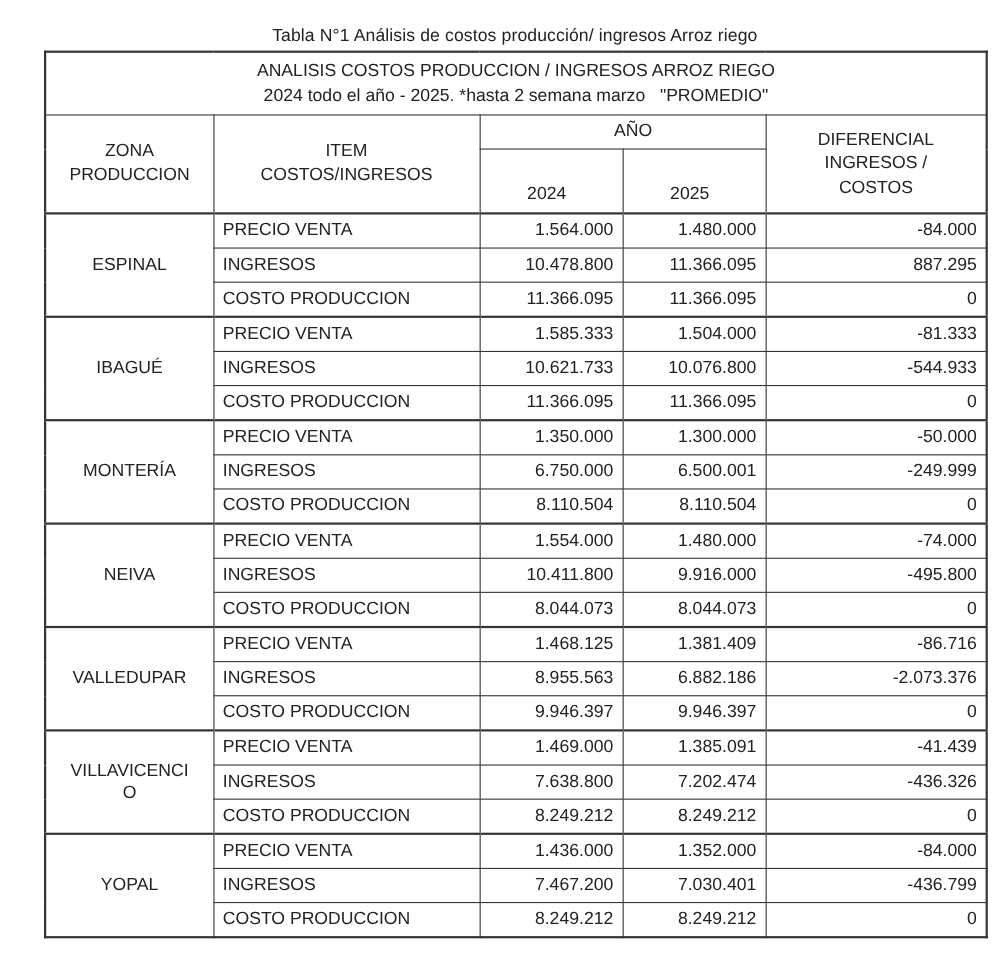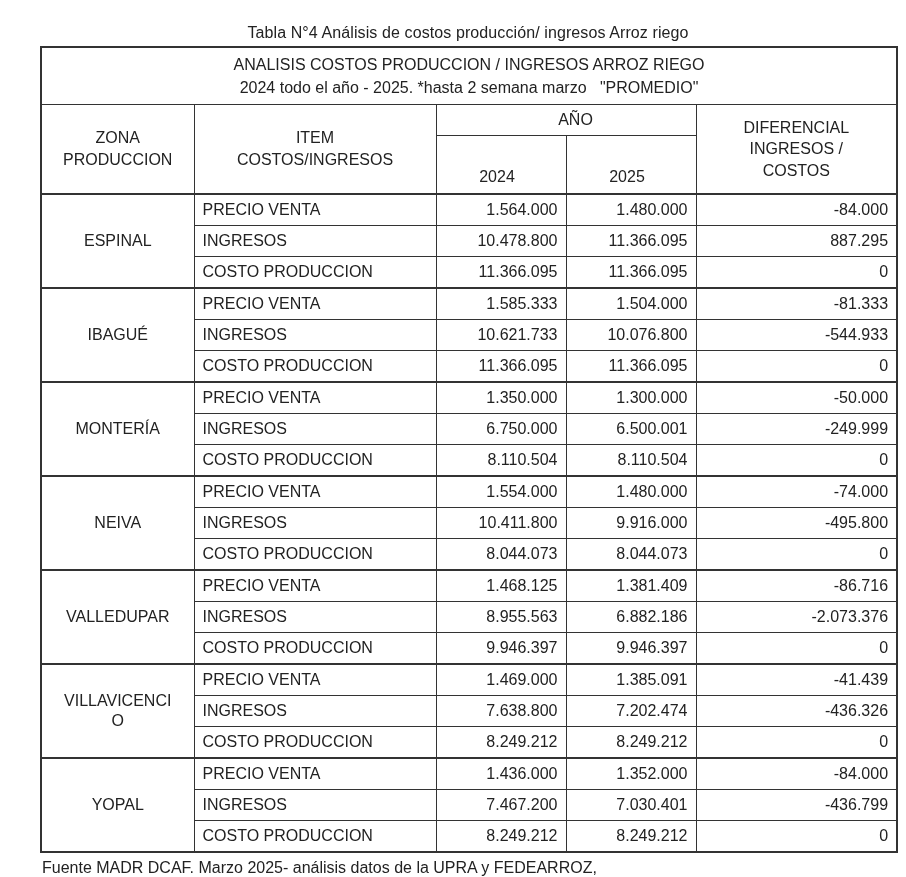--- a/index.html
+++ b/index.html
@@ -105,21 +105,21 @@
     margin: 6px 0 0 42px;
     font-size: 16px;
     text-align: left;
   }
 </style>
 </head>
 <body>
 
 <div class="page">
 
-  <div class="doc-title">Tabla N°4 Análisis de costos producción/ ingresos Arroz riego</div>
+  <div class="doc-title">Tabla N°1 Análisis de costos producción/ ingresos Arroz riego</div>
 
   <table class="costs">
     <colgroup>
       <col style="width:153px">
       <col style="width:242px">
       <col style="width:130px">
       <col style="width:130px">
       <col style="width:201px">
     </colgroup>
     <thead>
@@ -274,15 +274,14 @@
         </tr>
         <tr>
           <td class="item-cell">COSTO PRODUCCION</td>
           <td class="num-cell">8.249.212</td>
           <td class="num-cell">8.249.212</td>
           <td class="num-cell">0</td>
         </tr>
       </tbody>
   </table>
 
-  <div class="doc-footer">Fuente MADR DCAF. Marzo 2025-  análisis datos de la UPRA y FEDEARROZ,</div>
 
 </div>
 
 </body></html>

